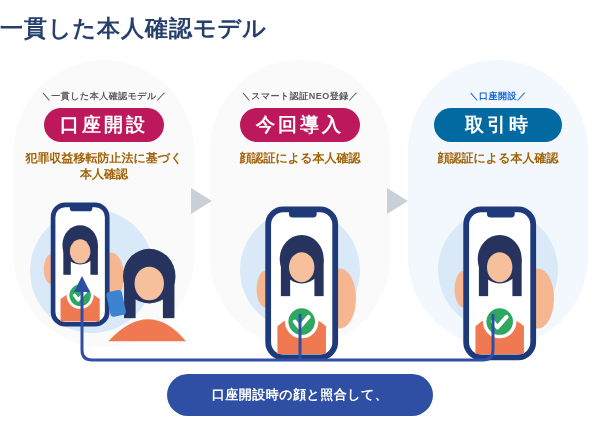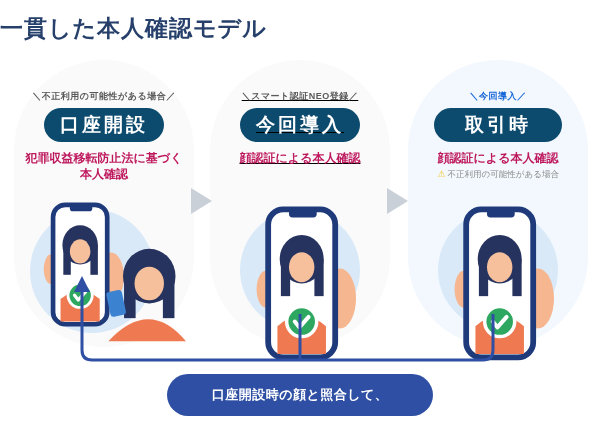--- a/index.html
+++ b/index.html
@@ -12,35 +12,35 @@
     position:absolute;top:13px;left:0;width:600px;
     text-align:left;font-size:23px;font-weight:bold;
     color:#26406b;letter-spacing:1px;
   }
   
   .stage{
     position:absolute;top:60px;width:180px;height:287px;
     border-radius:92px;background:#fafafa;
   }
   .stage.s1{left:14px;}
-  .stage.s2{left:210px;text-decoration:underline;}
+  .stage.s2{left:210px;}
   .stage.s3{left:408px;background:#f2f8fd;}
   .tagline{
     margin-top:30px;text-align:center;font-size:9px;
     color:#5a5a5a;font-weight:bold;letter-spacing:.5px;
   }
   .s3 .tagline{color:#1565d8;}
   .pill{
     margin:5px auto 0;width:120px;height:34px;border-radius:18px;
-    background:#0c4a6e;color:#ffffff;font-size:19px;font-weight:bold;
+    background:#be185d;color:#ffffff;font-size:19px;font-weight:bold;
     display:flex;align-items:center;justify-content:center;letter-spacing:3px;
   }
-  .s3 .pill{background:#0c4a6e;width:128px;}
+  .s3 .pill{background:#0369a1;width:128px;}
   .desc{
-    margin-top:9px;text-align:center;font-size:12px;color:#be185d;
+    margin-top:9px;text-align:center;font-size:12px;color:#a16207;
     font-weight:bold;white-space:pre-line;line-height:1.3;
   }
   .warning{
     margin-top:2px;text-align:center;font-size:8.5px;color:#8a8a8a;
   }
   .warn-icon{color:#f3c216;font-size:9px;font-weight:bold;}
   
   .illus-circle{
     position:absolute;border-radius:50%;background:#d9e9f8;
   }
@@ -69,21 +69,21 @@
     font-size:13px;text-align:center;display:flex;flex-direction:column;
     justify-content:center;line-height:1.5;letter-spacing:.5px;
   }
 </style>
 </head>
 <body>
 
 <div class="title">一貫した本人確認モデル</div>
 
 <div class="stage s1">
-  <div class="tagline">＼不正利用の可能性がある場合／</div>
+  <div class="tagline">＼一貫した本人確認モデル／</div>
   <div class="pill">口座開設</div>
   <div class="desc">犯罪収益移転防止法に基づく
 本人確認</div>
   <div class="illus-circle"></div>
   <svg class="phone-svg" viewBox="0 0 90 135">
     <ellipse cx="76" cy="80" rx="14" ry="26" fill="#f6b690"></ellipse>
     <ellipse cx="12" cy="72" rx="8" ry="16" fill="#f6b690"></ellipse>
     <rect x="14" y="3" width="58" height="128" rx="13" fill="#ffffff" stroke="#1e3a7a" stroke-width="5"></rect>
     <rect x="32" y="3" width="24" height="7" rx="3" fill="#1e3a7a"></rect>
     <ellipse cx="43" cy="46" rx="19" ry="21" fill="#27335f"></ellipse>
@@ -118,27 +118,23 @@
     <rect x="25" y="46" width="8" height="32" fill="#27335f"></rect>
     <rect x="54" y="46" width="8" height="32" fill="#27335f"></rect>
     <ellipse cx="43" cy="53" rx="11" ry="13" fill="#f6c09c"></ellipse>
     <path d="M22 128 V104 Q43 86 64 104 V128 Z" fill="#ef7a52"></path>
     <circle cx="43" cy="100" r="13" fill="#2ea860" stroke="#ffffff" stroke-width="3"></circle>
     <path d="M37 100 l4 5 l8 -9" stroke="#ffffff" stroke-width="3.5" fill="none" stroke-linecap="round" stroke-linejoin="round"></path>
   </svg>
 </div>
 
 <div class="stage s3">
-  <div class="tagline">＼今回導入／</div>
+  <div class="tagline">＼口座開設／</div>
   <div class="pill">取引時</div>
   <div class="desc">顔認証による本人確認</div>
-  <div class="warning">
-    <span class="warn-icon">⚠</span>
-    <span>不正利用の可能性がある場合</span>
-  </div>
   <div class="illus-circle"></div>
   <svg class="phone-svg" viewBox="0 0 90 135">
     <ellipse cx="76" cy="80" rx="14" ry="26" fill="#f6b690"></ellipse>
     <ellipse cx="12" cy="72" rx="8" ry="16" fill="#f6b690"></ellipse>
     <rect x="14" y="3" width="58" height="128" rx="13" fill="#ffffff" stroke="#1e3a7a" stroke-width="5"></rect>
     <rect x="32" y="3" width="24" height="7" rx="3" fill="#1e3a7a"></rect>
     <ellipse cx="43" cy="46" rx="19" ry="21" fill="#27335f"></ellipse>
     <rect x="25" y="46" width="8" height="32" fill="#27335f"></rect>
     <rect x="54" y="46" width="8" height="32" fill="#27335f"></rect>
     <ellipse cx="43" cy="53" rx="11" ry="13" fill="#f6c09c"></ellipse>

